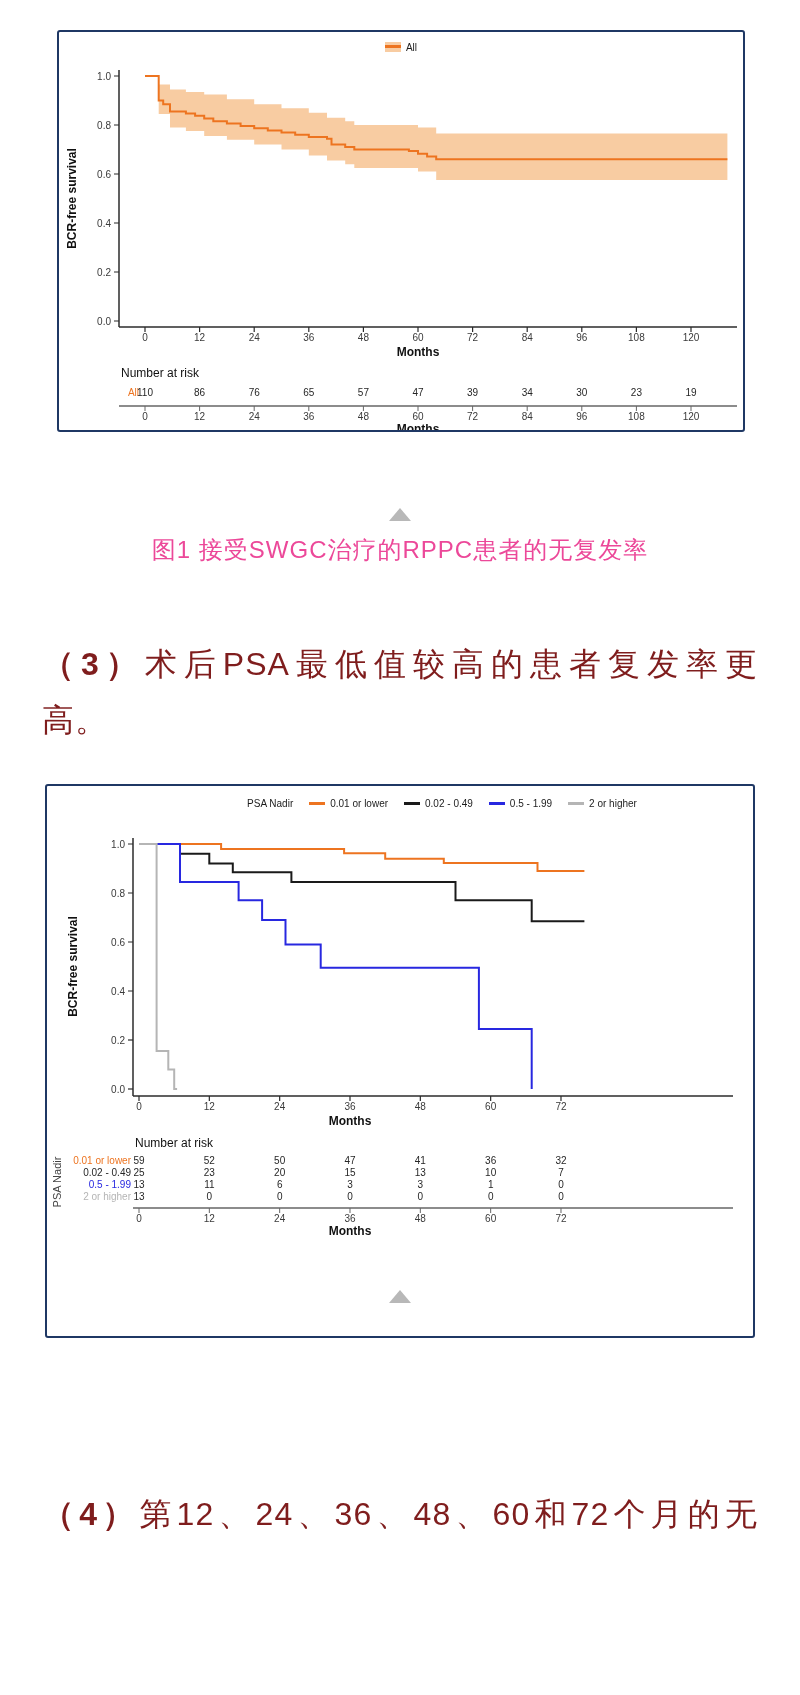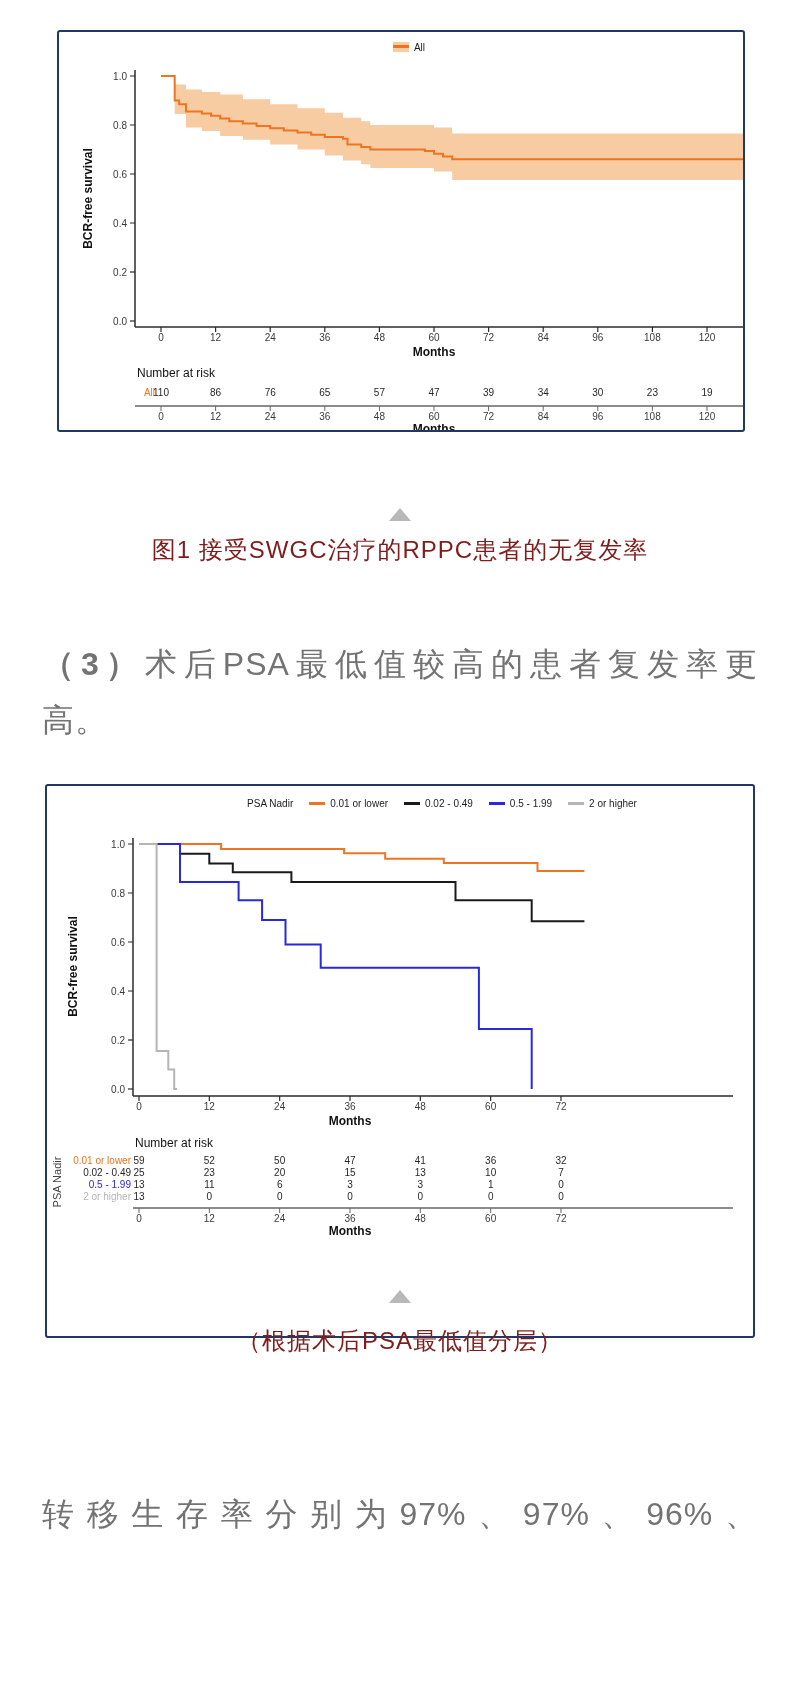--- a/index.html
+++ b/index.html
@@ -4,46 +4,46 @@
 <style>
   html,body{margin:0;padding:0;}
   body{
     width:800px;height:1695px;background:#ffffff;position:relative;
     font-family:"Liberation Sans", sans-serif;color:#222;
   }
   .card{
     position:absolute;background:#fff;border:2px solid #1F3864;border-radius:3px;
     box-sizing:border-box;overflow:hidden;
   }
-  #fig1-card{left:57px;top:30px;width:688px;height:402px;padding-left:16px;}
+  #fig1-card{left:57px;top:30px;width:688px;height:402px;}
   #fig2-card{left:45px;top:784px;width:710px;height:554px;}
   .legend{height:30px;display:flex;align-items:center;justify-content:center;gap:16px;font-size:10px;color:#1c1c1c;}
   #fig2-card .legend{height:34px;transform:translateX(42px);}
   .lg-title{font-size:10px;color:#1c1c1c;}
   .lg-item{display:flex;align-items:center;gap:5px;}
   .sw-band{width:16px;height:10px;display:inline-block;position:relative;}
   .sw-band .sw-line{position:absolute;left:0;right:0;top:3px;height:3px;}
   .sw-dash{width:16px;height:3px;display:inline-block;}
   svg{display:block;}
   svg text{font-family:"Liberation Sans", sans-serif;}
   .tri{
     position:absolute;left:0;right:0;margin:0 auto;width:0;height:0;
     border-left:11px solid transparent;border-right:11px solid transparent;
     border-bottom:13px solid #b8b8b8;
   }
   #tri1{top:508px;}
   #tri2{top:1290px;}
   .caption{
-    position:absolute;left:0;right:0;text-align:center;color:#7f1d1d;
+    position:absolute;left:0;right:0;text-align:center;color:#ec4899;
     font-size:24px;letter-spacing:1px;
   }
   #caption1{top:534px;}
   #caption2{top:1322px;line-height:37px;}
   .para{
-    position:absolute;left:42px;width:716px;color:#737373;font-size:32px;letter-spacing:1px;
+    position:absolute;left:42px;width:716px;color:#7f1d1d;font-size:32px;letter-spacing:1px;
   }
   #para3{top:636px;line-height:56px;}
   #para4{top:1482px;line-height:64px;}
   .pline{white-space:nowrap;}
   .stretch{text-align:justify;text-align-last:justify;white-space:normal;}
   .pnum{font-weight:bold;}
 </style>
 </head>
 <body>
 
@@ -254,18 +254,17 @@
         <text x="443.65999999999997" y="402" text-anchor="middle" font-size="10" fill="#3a3a3a">60</text>
         <line x1="513.992" y1="388" x2="513.992" y2="393" stroke="#666" stroke-width="1"></line>
         <text x="513.992" y="402" text-anchor="middle" font-size="10" fill="#3a3a3a">72</text>
         <text x="302.996" y="415" text-anchor="middle" font-size="12" font-weight="bold" fill="#111">Months</text>
       </svg>
     </div>
 </div>
 
 <div class="tri" id="tri2"></div>
 <div class="caption" id="caption2">
-  <div>（根据术后PSA最低值分层）</div>
 </div>
 
 <div class="para" id="para4">
-  <div class="pline stretch"><span>转移生存率分别为97%、97%、96%、</span></div>
+  <div class="pline stretch"><span class="pnum">（4）</span><span>第12、24、36、48、60和72个月的无</span></div>
 </div>
 
 </body></html>

